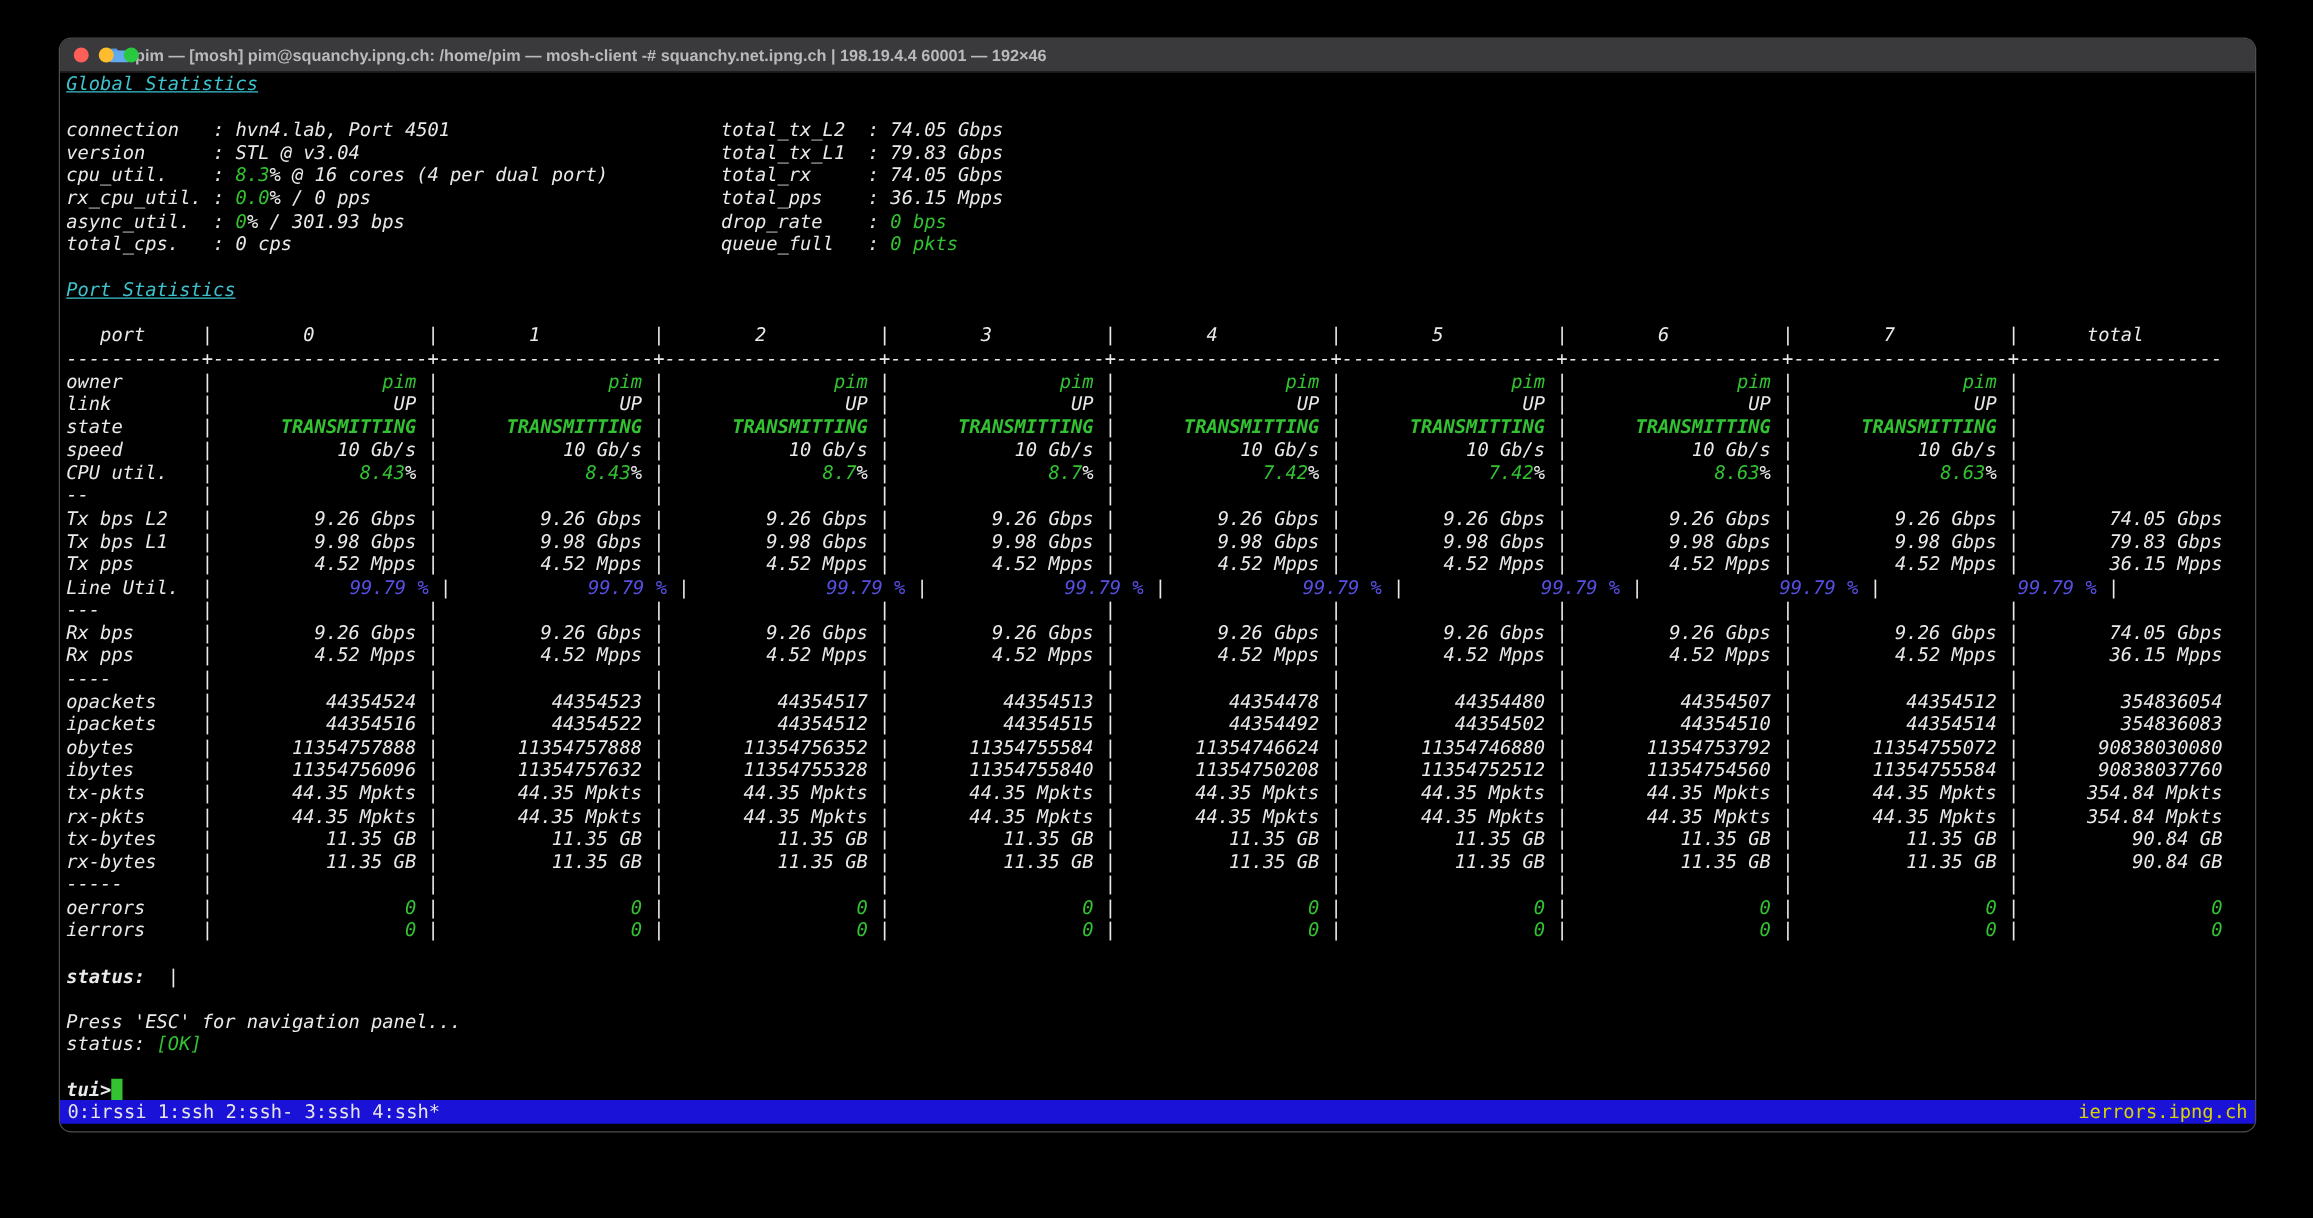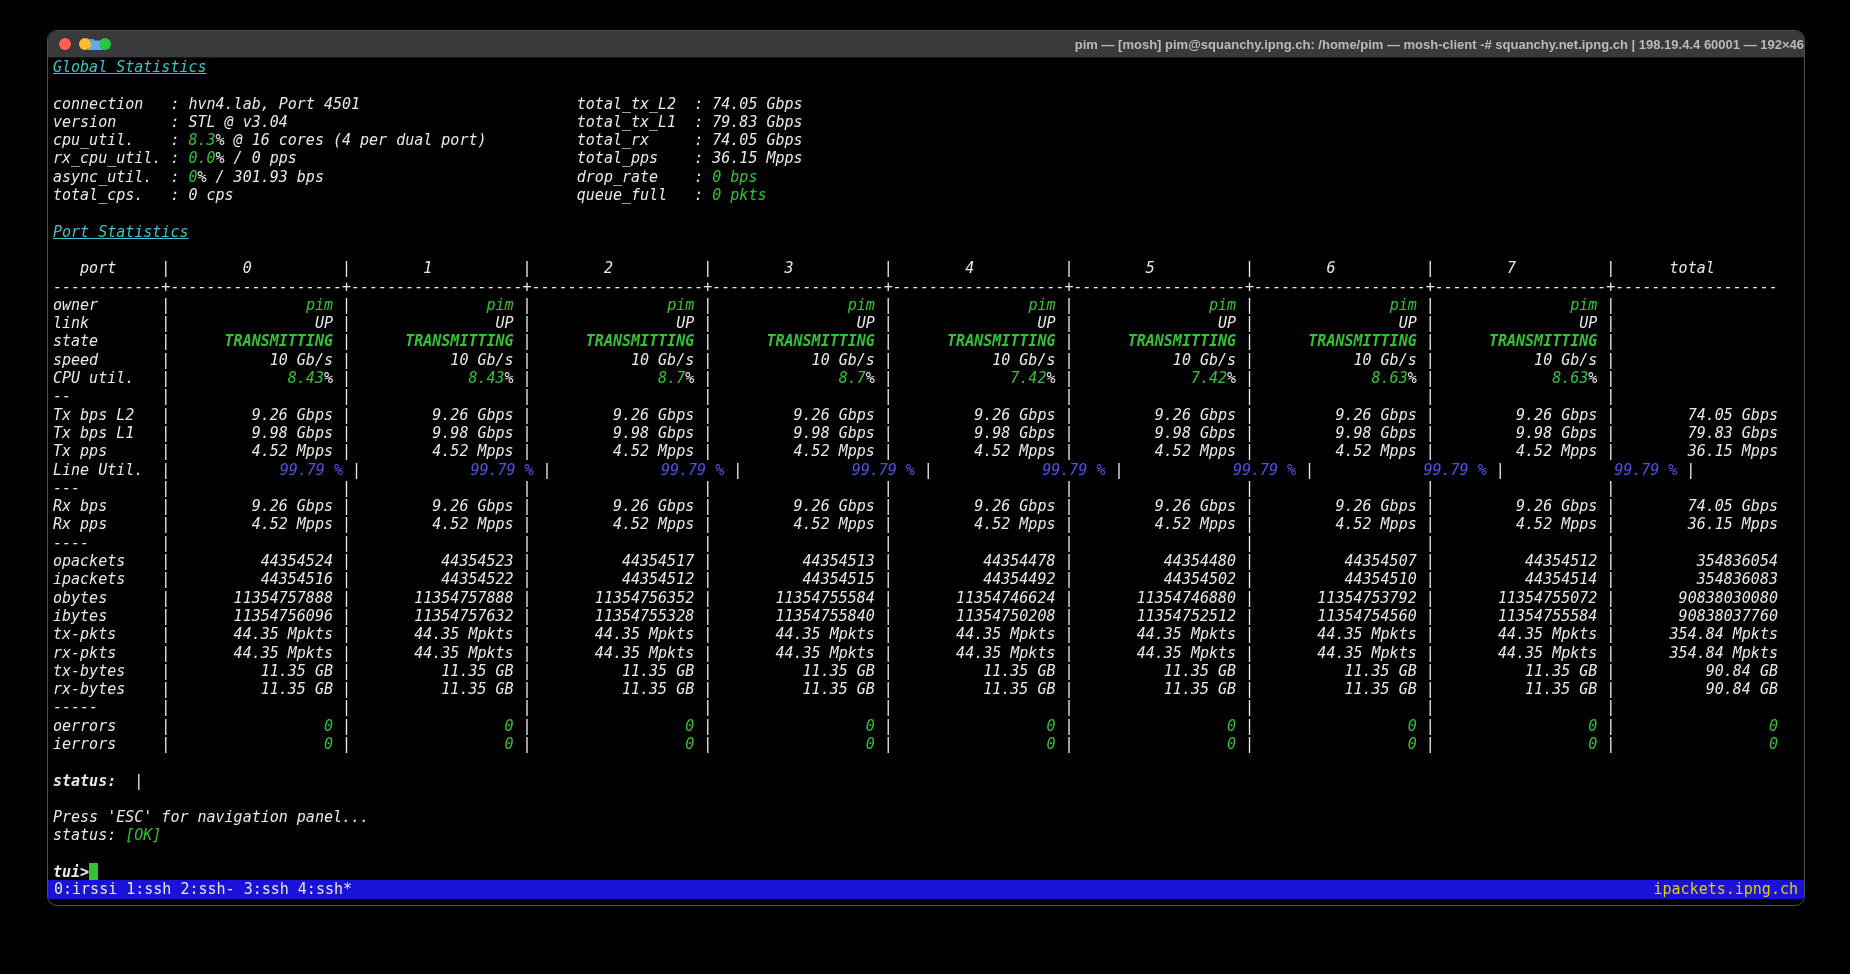--- a/index.html
+++ b/index.html
@@ -7,21 +7,21 @@
   .window{position:absolute;left:47px;top:30px;width:1756px;height:874px;background:#000;
           border-radius:10px;border:1px solid #4e4e50;box-shadow:0 25px 60px rgba(0,0,0,.65);
           overflow:hidden;}
   .titlebar{height:26px;background:#3a3a3c;display:flex;align-items:center;position:relative;
             border-bottom:1px solid #151515;}
   .lights{display:flex;gap:8px;padding-left:11px;z-index:2;}
   .light{width:12px;height:12px;border-radius:50%;}
   .light.close{background:#ff5f57;}
   .light.min{background:#febc2e;}
   .light.zoom{background:#28c840;}
-  .title{position:absolute;left:0;right:0;display:flex;justify-content:space-between;align-items:center;gap:5px;
+  .title{position:absolute;left:0;right:0;display:flex;justify-content:flex-start;align-items:center;gap:5px;
          font:bold 13px "Liberation Sans",sans-serif;color:#b9b9be;pointer-events:none;padding-left:40px;}
   .term{position:absolute;left:0;right:0;top:27px;bottom:0;padding-left:5px;
         font:15px/18.3px "DejaVu Sans Mono",monospace;color:var(--fg);white-space:pre;}
   .ln{height:18.3px;line-height:18.3px;white-space:pre;font-style:italic;}
   .g{color:var(--green);}
   .gb{color:var(--green);font-weight:bold;margin-top:14px;}
   .cy{color:var(--cyan);text-decoration:underline;}
   .bl{color:var(--blue);margin-left:10px;}
   .b{font-weight:bold;}
   .cursor{display:inline-block;background:var(--green);color:var(--green);}
@@ -52,15 +52,15 @@
       </span>
       <span>pim — [mosh] pim@squanchy.ipng.ch: /home/pim — mosh-client -# squanchy.net.ipng.ch | 198.19.4.4 60001 — 192×46</span>
     </div>
   </div>
 
   <div class="term"><div class="ln"><span class="cy">Global Statistics</span></div><div class="ln"></div><div class="ln"><span>connection   : </span><span>hvn4.lab, Port 4501</span><span>                        </span><span>total_tx_L2  : </span><span>74.05 Gbps</span></div><div class="ln"><span>version      : </span><span>STL @ v3.04</span><span>                                </span><span>total_tx_L1  : </span><span>79.83 Gbps</span></div><div class="ln"><span>cpu_util.    : </span><span class="g">8.3</span><span>% @ 16 cores (4 per dual port)</span><span>          </span><span>total_rx     : </span><span>74.05 Gbps</span></div><div class="ln"><span>rx_cpu_util. : </span><span class="g">0.0</span><span>% / 0 pps</span><span>                               </span><span>total_pps    : </span><span>36.15 Mpps</span></div><div class="ln"><span>async_util.  : </span><span class="g">0</span><span>% / 301.93 bps</span><span>                            </span><span>drop_rate    : </span><span class="g">0 bps</span></div><div class="ln"><span>total_cps.   : </span><span>0 cps</span><span>                                      </span><span>queue_full   : </span><span class="g">0 pkts</span></div><div class="ln"></div><div class="ln"><span class="cy">Port Statistics</span></div><div class="ln"></div><div class="ln"><span>   port     |</span><span>        0          |</span><span>        1          |</span><span>        2          |</span><span>        3          |</span><span>        4          |</span><span>        5          |</span><span>        6          |</span><span>        7          |</span><span>      total       </span></div><div class="ln"><span>------------+-------------------+-------------------+-------------------+-------------------+-------------------+-------------------+-------------------+-------------------+------------------</span></div><div class="ln"><span>owner       |</span><span>               </span><span class="g">pim</span><span> |</span><span>               </span><span class="g">pim</span><span> |</span><span>               </span><span class="g">pim</span><span> |</span><span>               </span><span class="g">pim</span><span> |</span><span>               </span><span class="g">pim</span><span> |</span><span>               </span><span class="g">pim</span><span> |</span><span>               </span><span class="g">pim</span><span> |</span><span>               </span><span class="g">pim</span><span> |</span><span>                  </span></div><div class="ln"><span>link        |</span><span>                UP</span><span> |</span><span>                UP</span><span> |</span><span>                UP</span><span> |</span><span>                UP</span><span> |</span><span>                UP</span><span> |</span><span>                UP</span><span> |</span><span>                UP</span><span> |</span><span>                UP</span><span> |</span><span>                  </span></div><div class="ln"><span>state       |</span><span>      </span><span class="gb">TRANSMITTING</span><span> |</span><span>      </span><span class="gb">TRANSMITTING</span><span> |</span><span>      </span><span class="gb">TRANSMITTING</span><span> |</span><span>      </span><span class="gb">TRANSMITTING</span><span> |</span><span>      </span><span class="gb">TRANSMITTING</span><span> |</span><span>      </span><span class="gb">TRANSMITTING</span><span> |</span><span>      </span><span class="gb">TRANSMITTING</span><span> |</span><span>      </span><span class="gb">TRANSMITTING</span><span> |</span><span>                  </span></div><div class="ln"><span>speed       |</span><span>           10 Gb/s</span><span> |</span><span>           10 Gb/s</span><span> |</span><span>           10 Gb/s</span><span> |</span><span>           10 Gb/s</span><span> |</span><span>           10 Gb/s</span><span> |</span><span>           10 Gb/s</span><span> |</span><span>           10 Gb/s</span><span> |</span><span>           10 Gb/s</span><span> |</span><span>                  </span></div><div class="ln"><span>CPU util.   |</span><span>             </span><span class="g">8.43</span><span>%</span><span> |</span><span>             </span><span class="g">8.43</span><span>%</span><span> |</span><span>              </span><span class="g">8.7</span><span>%</span><span> |</span><span>              </span><span class="g">8.7</span><span>%</span><span> |</span><span>             </span><span class="g">7.42</span><span>%</span><span> |</span><span>             </span><span class="g">7.42</span><span>%</span><span> |</span><span>             </span><span class="g">8.63</span><span>%</span><span> |</span><span>             </span><span class="g">8.63</span><span>%</span><span> |</span><span>                  </span></div><div class="ln"><span>--          |</span><span>                  </span><span> |</span><span>                  </span><span> |</span><span>                  </span><span> |</span><span>                  </span><span> |</span><span>                  </span><span> |</span><span>                  </span><span> |</span><span>                  </span><span> |</span><span>                  </span><span> |</span><span>                  </span></div><div class="ln"><span>Tx bps L2   |</span><span>         9.26 Gbps</span><span> |</span><span>         9.26 Gbps</span><span> |</span><span>         9.26 Gbps</span><span> |</span><span>         9.26 Gbps</span><span> |</span><span>         9.26 Gbps</span><span> |</span><span>         9.26 Gbps</span><span> |</span><span>         9.26 Gbps</span><span> |</span><span>         9.26 Gbps</span><span> |</span><span>        74.05 Gbps</span></div><div class="ln"><span>Tx bps L1   |</span><span>         9.98 Gbps</span><span> |</span><span>         9.98 Gbps</span><span> |</span><span>         9.98 Gbps</span><span> |</span><span>         9.98 Gbps</span><span> |</span><span>         9.98 Gbps</span><span> |</span><span>         9.98 Gbps</span><span> |</span><span>         9.98 Gbps</span><span> |</span><span>         9.98 Gbps</span><span> |</span><span>        79.83 Gbps</span></div><div class="ln"><span>Tx pps      |</span><span>         4.52 Mpps</span><span> |</span><span>         4.52 Mpps</span><span> |</span><span>         4.52 Mpps</span><span> |</span><span>         4.52 Mpps</span><span> |</span><span>         4.52 Mpps</span><span> |</span><span>         4.52 Mpps</span><span> |</span><span>         4.52 Mpps</span><span> |</span><span>         4.52 Mpps</span><span> |</span><span>        36.15 Mpps</span></div><div class="ln"><span>Line Util.  |</span><span>           </span><span class="bl">99.79 %</span><span> |</span><span>           </span><span class="bl">99.79 %</span><span> |</span><span>           </span><span class="bl">99.79 %</span><span> |</span><span>           </span><span class="bl">99.79 %</span><span> |</span><span>           </span><span class="bl">99.79 %</span><span> |</span><span>           </span><span class="bl">99.79 %</span><span> |</span><span>           </span><span class="bl">99.79 %</span><span> |</span><span>           </span><span class="bl">99.79 %</span><span> |</span><span>                  </span></div><div class="ln"><span>---         |</span><span>                  </span><span> |</span><span>                  </span><span> |</span><span>                  </span><span> |</span><span>                  </span><span> |</span><span>                  </span><span> |</span><span>                  </span><span> |</span><span>                  </span><span> |</span><span>                  </span><span> |</span><span>                  </span></div><div class="ln"><span>Rx bps      |</span><span>         9.26 Gbps</span><span> |</span><span>         9.26 Gbps</span><span> |</span><span>         9.26 Gbps</span><span> |</span><span>         9.26 Gbps</span><span> |</span><span>         9.26 Gbps</span><span> |</span><span>         9.26 Gbps</span><span> |</span><span>         9.26 Gbps</span><span> |</span><span>         9.26 Gbps</span><span> |</span><span>        74.05 Gbps</span></div><div class="ln"><span>Rx pps      |</span><span>         4.52 Mpps</span><span> |</span><span>         4.52 Mpps</span><span> |</span><span>         4.52 Mpps</span><span> |</span><span>         4.52 Mpps</span><span> |</span><span>         4.52 Mpps</span><span> |</span><span>         4.52 Mpps</span><span> |</span><span>         4.52 Mpps</span><span> |</span><span>         4.52 Mpps</span><span> |</span><span>        36.15 Mpps</span></div><div class="ln"><span>----        |</span><span>                  </span><span> |</span><span>                  </span><span> |</span><span>                  </span><span> |</span><span>                  </span><span> |</span><span>                  </span><span> |</span><span>                  </span><span> |</span><span>                  </span><span> |</span><span>                  </span><span> |</span><span>                  </span></div><div class="ln"><span>opackets    |</span><span>          44354524</span><span> |</span><span>          44354523</span><span> |</span><span>          44354517</span><span> |</span><span>          44354513</span><span> |</span><span>          44354478</span><span> |</span><span>          44354480</span><span> |</span><span>          44354507</span><span> |</span><span>          44354512</span><span> |</span><span>         354836054</span></div><div class="ln"><span>ipackets    |</span><span>          44354516</span><span> |</span><span>          44354522</span><span> |</span><span>          44354512</span><span> |</span><span>          44354515</span><span> |</span><span>          44354492</span><span> |</span><span>          44354502</span><span> |</span><span>          44354510</span><span> |</span><span>          44354514</span><span> |</span><span>         354836083</span></div><div class="ln"><span>obytes      |</span><span>       11354757888</span><span> |</span><span>       11354757888</span><span> |</span><span>       11354756352</span><span> |</span><span>       11354755584</span><span> |</span><span>       11354746624</span><span> |</span><span>       11354746880</span><span> |</span><span>       11354753792</span><span> |</span><span>       11354755072</span><span> |</span><span>       90838030080</span></div><div class="ln"><span>ibytes      |</span><span>       11354756096</span><span> |</span><span>       11354757632</span><span> |</span><span>       11354755328</span><span> |</span><span>       11354755840</span><span> |</span><span>       11354750208</span><span> |</span><span>       11354752512</span><span> |</span><span>       11354754560</span><span> |</span><span>       11354755584</span><span> |</span><span>       90838037760</span></div><div class="ln"><span>tx-pkts     |</span><span>       44.35 Mpkts</span><span> |</span><span>       44.35 Mpkts</span><span> |</span><span>       44.35 Mpkts</span><span> |</span><span>       44.35 Mpkts</span><span> |</span><span>       44.35 Mpkts</span><span> |</span><span>       44.35 Mpkts</span><span> |</span><span>       44.35 Mpkts</span><span> |</span><span>       44.35 Mpkts</span><span> |</span><span>      354.84 Mpkts</span></div><div class="ln"><span>rx-pkts     |</span><span>       44.35 Mpkts</span><span> |</span><span>       44.35 Mpkts</span><span> |</span><span>       44.35 Mpkts</span><span> |</span><span>       44.35 Mpkts</span><span> |</span><span>       44.35 Mpkts</span><span> |</span><span>       44.35 Mpkts</span><span> |</span><span>       44.35 Mpkts</span><span> |</span><span>       44.35 Mpkts</span><span> |</span><span>      354.84 Mpkts</span></div><div class="ln"><span>tx-bytes    |</span><span>          11.35 GB</span><span> |</span><span>          11.35 GB</span><span> |</span><span>          11.35 GB</span><span> |</span><span>          11.35 GB</span><span> |</span><span>          11.35 GB</span><span> |</span><span>          11.35 GB</span><span> |</span><span>          11.35 GB</span><span> |</span><span>          11.35 GB</span><span> |</span><span>          90.84 GB</span></div><div class="ln"><span>rx-bytes    |</span><span>          11.35 GB</span><span> |</span><span>          11.35 GB</span><span> |</span><span>          11.35 GB</span><span> |</span><span>          11.35 GB</span><span> |</span><span>          11.35 GB</span><span> |</span><span>          11.35 GB</span><span> |</span><span>          11.35 GB</span><span> |</span><span>          11.35 GB</span><span> |</span><span>          90.84 GB</span></div><div class="ln"><span>-----       |</span><span>                  </span><span> |</span><span>                  </span><span> |</span><span>                  </span><span> |</span><span>                  </span><span> |</span><span>                  </span><span> |</span><span>                  </span><span> |</span><span>                  </span><span> |</span><span>                  </span><span> |</span><span>                  </span></div><div class="ln"><span>oerrors     |</span><span>                 </span><span class="g">0</span><span> |</span><span>                 </span><span class="g">0</span><span> |</span><span>                 </span><span class="g">0</span><span> |</span><span>                 </span><span class="g">0</span><span> |</span><span>                 </span><span class="g">0</span><span> |</span><span>                 </span><span class="g">0</span><span> |</span><span>                 </span><span class="g">0</span><span> |</span><span>                 </span><span class="g">0</span><span> |</span><span>                 </span><span class="g">0</span></div><div class="ln"><span>ierrors     |</span><span>                 </span><span class="g">0</span><span> |</span><span>                 </span><span class="g">0</span><span> |</span><span>                 </span><span class="g">0</span><span> |</span><span>                 </span><span class="g">0</span><span> |</span><span>                 </span><span class="g">0</span><span> |</span><span>                 </span><span class="g">0</span><span> |</span><span>                 </span><span class="g">0</span><span> |</span><span>                 </span><span class="g">0</span><span> |</span><span>                 </span><span class="g">0</span></div><div class="ln"></div><div class="ln"><span class="b">status:</span><span>  |</span></div><div class="ln"></div><div class="ln"><span>Press 'ESC' for navigation panel...</span></div><div class="ln"><span>status: </span><span class="g">[OK]</span></div><div class="ln"></div><div class="ln"><span class="b">tui&gt;</span><span class="cursor"> </span></div></div>
 
   <div class="tmux">
     <span>0:irssi  1:ssh  2:ssh- 3:ssh  4:ssh*</span>
     <span class="spacer"></span>
-    <span class="host">ipackets.ipng.ch</span>
+    <span class="host">ierrors.ipng.ch</span>
   </div>
 </div>
 
 </body></html>

